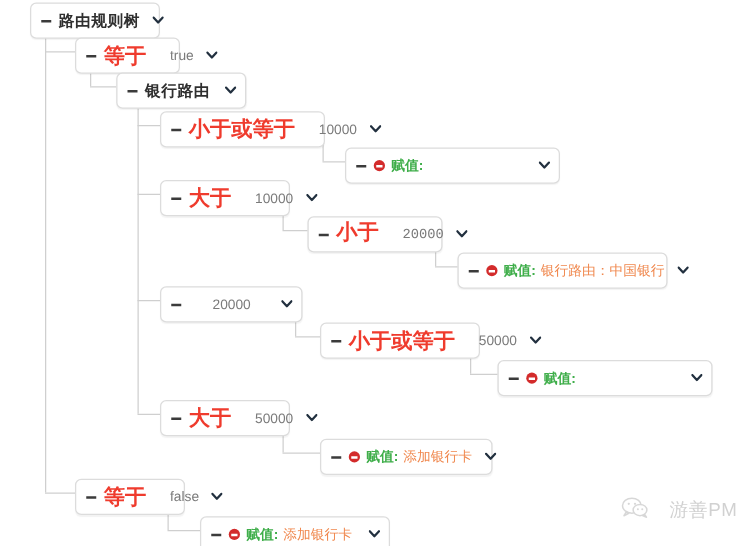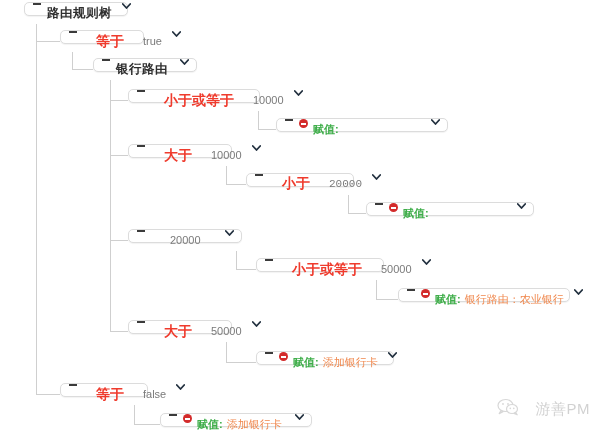--- a/index.html
+++ b/index.html
@@ -37,23 +37,23 @@
     position: absolute;
     background: #cfcfcf;
   }
   .conn-v { width: 1px; }
   .conn-h { height: 1px; }
 
   
   .node {
     position: absolute;
     display: inline-flex;
-    align-items: flex-start;
+    align-items: center;
     box-sizing: border-box;
-    height: 14px;
+    height: 29px;
     padding: 0 7px 0 8px;
     background: #ffffff;
     border: 1px solid #dcdcdc;
     border-radius: 5px;
     box-shadow: 0 1px 1px rgba(0,0,0,0.05);
     white-space: nowrap;
     font-size: 11px;
     line-height: 20px;
   }
 
@@ -89,22 +89,21 @@
   .node-label {
     font-weight: bold;
   }
   .node-label.dark {
     color: #2f2f2f;
     font-size: 12.5px;
     letter-spacing: 0.5px;
   }
   .node-label.red {
     color: #ef3b2d;
-    font-size: 14px;
-    margin-left: 13px;
+    font-size: 17px;
   }
   .node-label.green {
     color: #3fae4a;
     font-size: 11px;
   }
 
   .node-value {
     color: #7a7a7a;
     font-size: 11px;
     margin-left: 19px;
@@ -237,20 +236,21 @@
         <span class="chevron">
           <svg width="9" height="7" viewBox="0 0 9 7">
             <path d="M0.8 1 L4.5 5 L8.2 1" fill="none" stroke="#22303f" stroke-width="1.8" stroke-linecap="round" stroke-linejoin="round"></path>
           </svg>
         </span>
       </div>
       <div class="node" style="left: 366px; top: 202px; width: 168px;">
         <span class="minus-icon"></span>
         <span class="circle-minus-icon"></span>
         <span class="node-label green">赋值:</span>
+        <span class="node-value orange">银行路由：中国银行</span>
         <span class="chevron">
           <svg width="9" height="7" viewBox="0 0 9 7">
             <path d="M0.8 1 L4.5 5 L8.2 1" fill="none" stroke="#22303f" stroke-width="1.8" stroke-linecap="round" stroke-linejoin="round"></path>
           </svg>
         </span>
       </div>
       <div class="node" style="left: 128px; top: 229px; width: 114px;">
         <span class="minus-icon"></span>
         <span class="node-value">20000</span>
         <span class="chevron">
@@ -266,21 +266,20 @@
         <span class="chevron">
           <svg width="9" height="7" viewBox="0 0 9 7">
             <path d="M0.8 1 L4.5 5 L8.2 1" fill="none" stroke="#22303f" stroke-width="1.8" stroke-linecap="round" stroke-linejoin="round"></path>
           </svg>
         </span>
       </div>
       <div class="node" style="left: 398px; top: 288px; width: 172px;">
         <span class="minus-icon"></span>
         <span class="circle-minus-icon"></span>
         <span class="node-label green">赋值:</span>
-        <span class="node-value orange">银行路由：农业银行</span>
         <span class="chevron">
           <svg width="9" height="7" viewBox="0 0 9 7">
             <path d="M0.8 1 L4.5 5 L8.2 1" fill="none" stroke="#22303f" stroke-width="1.8" stroke-linecap="round" stroke-linejoin="round"></path>
           </svg>
         </span>
       </div>
       <div class="node" style="left: 128px; top: 320px; width: 104px;">
         <span class="minus-icon"></span>
         <span class="node-label red">大于</span>
         <span class="node-value">50000</span>

